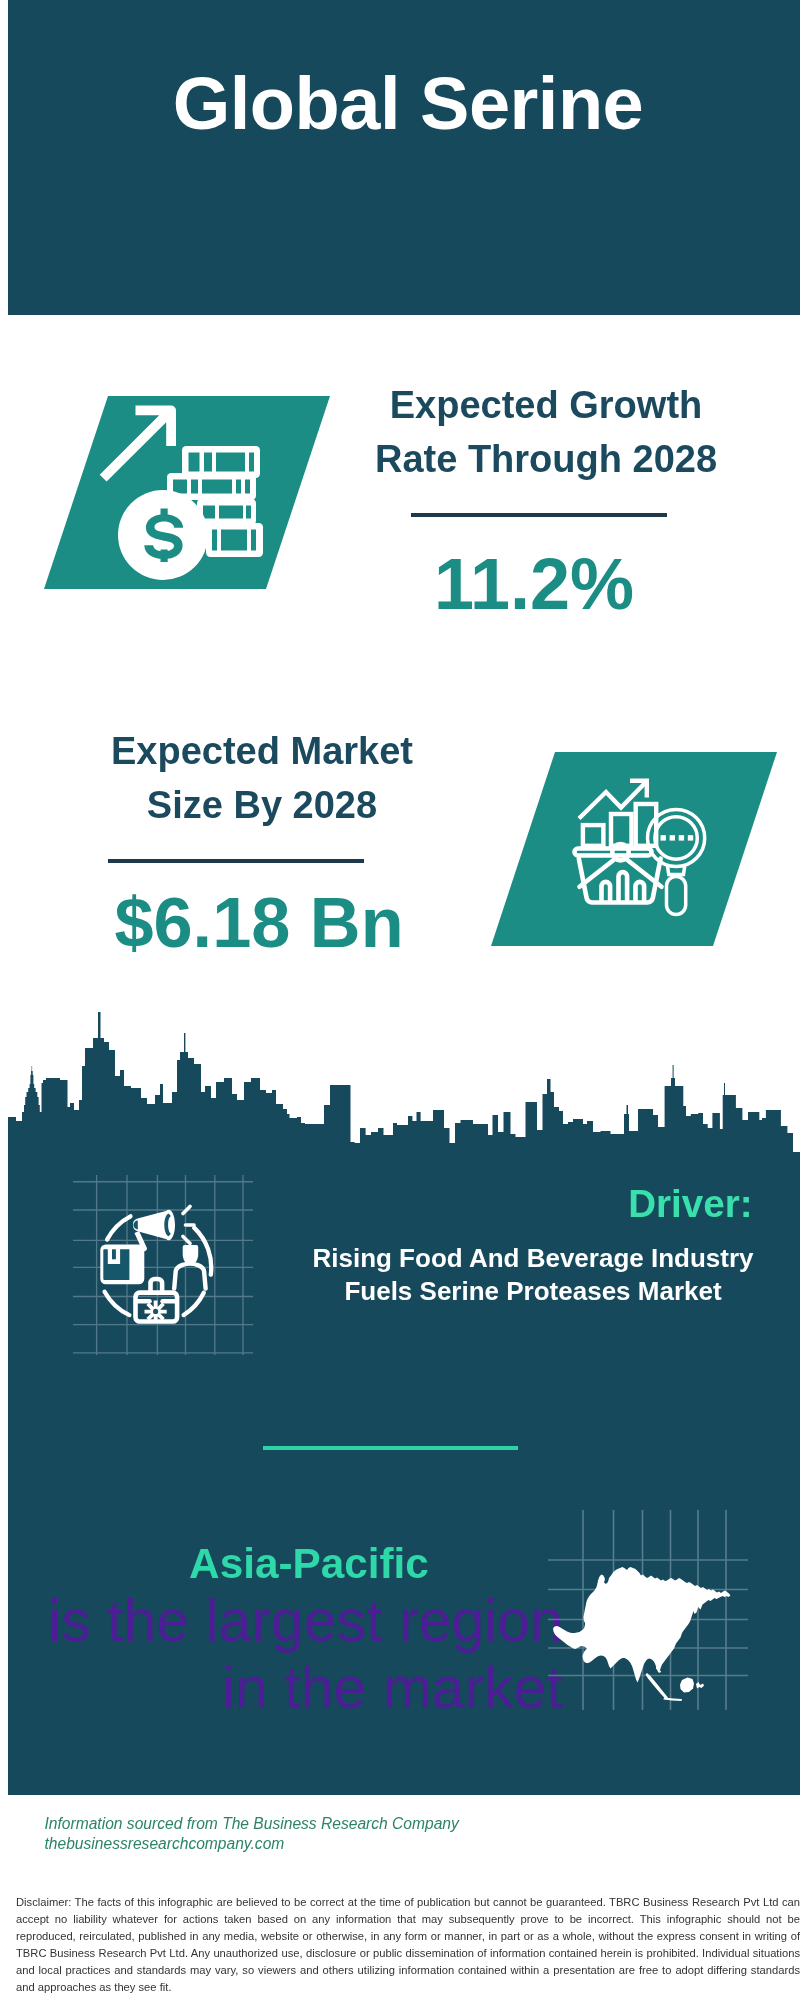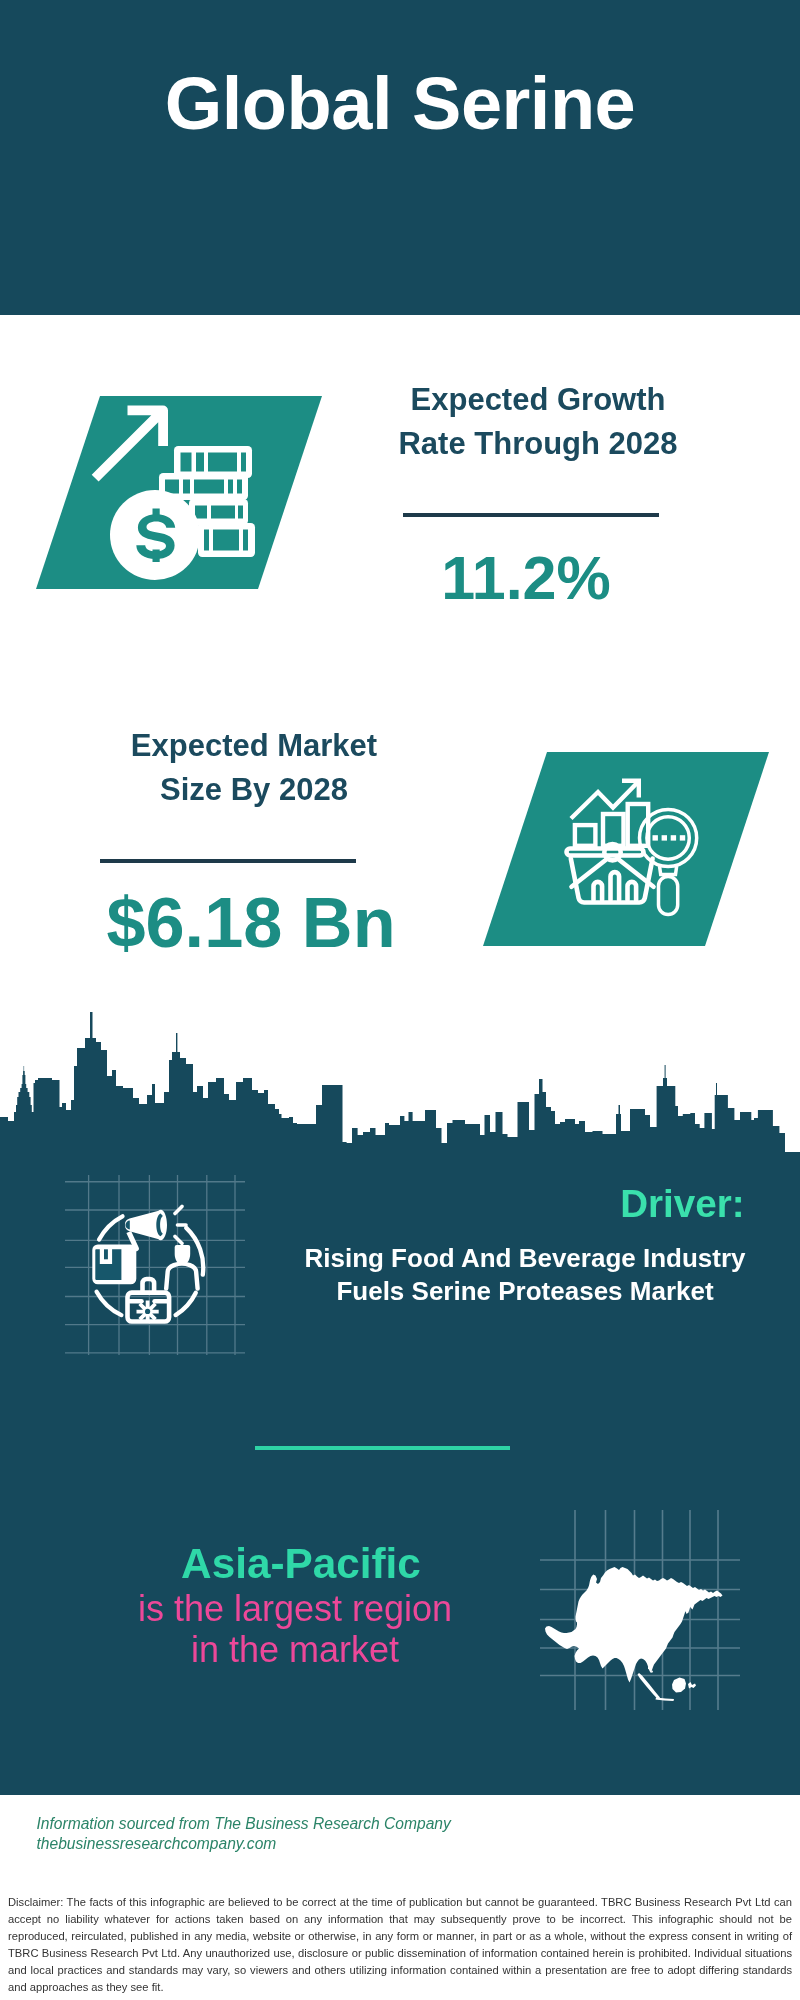--- a/index.html
+++ b/index.html
@@ -1,33 +1,33 @@
 <!DOCTYPE html>
 <html><head>
 <meta charset="utf-8">
 <style>
   html,body{margin:0;padding:0;}
   body{width:800px;height:2000px;overflow:hidden;background:#ffffff;
        font-family:"Liberation Sans",sans-serif;}
-  .page{position:relative;width:651px;height:2000px;}
+  .page{position:relative;width:651px;height:2000px;margin-left:8px;}
   
   .header{position:absolute;left:0;top:0;width:800px;height:315px;background:#16495c;}
   .header-title{position:absolute;left:0;top:66px;width:800px;text-align:center;
     color:#ffffff;font-size:74px;font-weight:bold;line-height:1.02;letter-spacing:-0.5px;}
-  .stat-title{color:#1b4a5e;font-size:31px;font-weight:bold;line-height:1.425;text-align:center;}
+  .stat-title{color:#1b4a5e;font-size:38px;font-weight:bold;line-height:1.425;text-align:center;}
   .stat-rule{height:3px;background:#1e3a4a;}
-  .stat-value{color:#1c8d84;font-size:61px;font-weight:bold;text-align:center;}
+  .stat-value{color:#1c8d84;font-size:72px;font-weight:bold;text-align:center;}
   
   .dark{position:absolute;left:0;top:1155px;width:800px;height:640px;background:#16495c;}
   .skyline{position:absolute;left:0;top:1005px;width:800px;height:155px;z-index:2;}
   .driver-label{color:#3ae0ac;font-size:38.6px;font-weight:bold;text-align:right;}
   .driver-text{color:#ffffff;font-size:26px;font-weight:bold;line-height:1.275;text-align:center;}
   .divider{position:absolute;height:4px;background:#2ed3a5;}
   .region-name{color:#2fd8a8;font-size:42.3px;font-weight:bold;text-align:center;}
-  .region-text{color:#ec4899;font-size:36px;line-height:1.14;text-align:center;}
+  .region-text{color:#4c1d95;font-size:59px;line-height:1.14;text-align:right;}
   
   .footer{position:absolute;left:0;top:1795px;width:800px;height:205px;background:#fff;}
   .src-text{position:absolute;left:36.5px;top:1814px;width:470px;color:#2b8468;font-size:15.6px;line-height:1.285;font-style:italic;}
   .disclaimer{position:absolute;left:8px;top:1894px;width:784px;color:#333;font-size:11.2px;line-height:1.52;text-align:justify;}
   .social{position:absolute;left:480px;top:1808px;width:300px;height:62px;}
   
   .stat1-icon{position:absolute;left:0px;top:386px;}
   .stat1-title{position:absolute;left:338px;top:378px;width:400px;}
   .stat1-rule{position:absolute;left:403px;top:513px;width:256px;height:4px;}
   .stat1-value{position:absolute;left:326px;top:543px;width:400px;}

